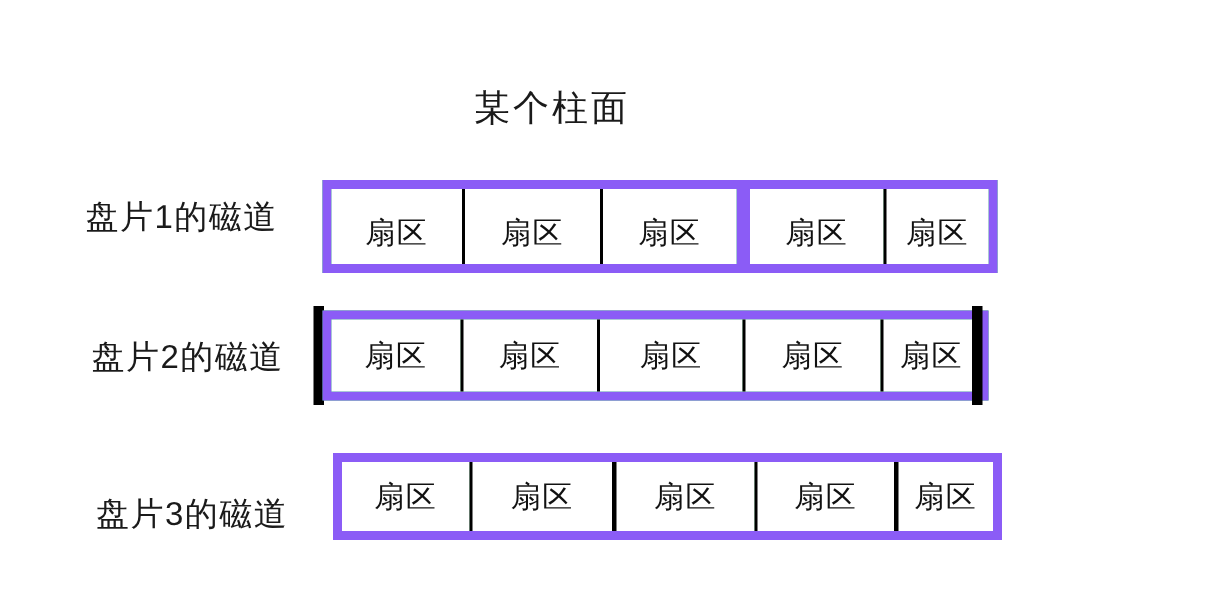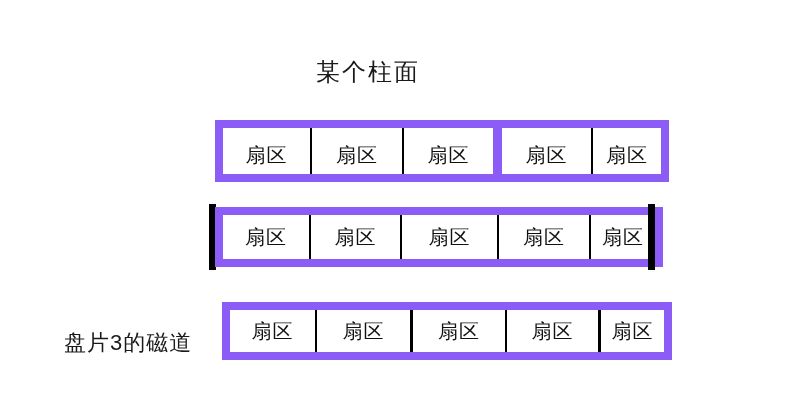--- a/index.html
+++ b/index.html
@@ -31,21 +31,21 @@
     color: #1a1a1a;
     white-space: nowrap;
   }
   .row-label.l1 { left: 57px;  top: 130px; }
   .row-label.l2 { left: 61px;  top: 223px; }
   .row-label.l3 { left: 64px;  top: 328px; }
 
   .sector-group {
     position: absolute;
     display: flex;
-    border: 8px solid #8b5cf6;
+    border: 6px solid #8b5cf6;
     background: #22c55e;
   }
   .cell {
     display: flex;
     align-items: center;
     justify-content: center;
     font-size: 20px;
     letter-spacing: 1px;
     color: #111111;
     height: 100%;
@@ -89,30 +89,32 @@
   .r3 .cell:nth-child(4) { width: 93px; }
   .r3 .cell:nth-child(5) { width: 66px; border-left-width: 3px; }
 </style>
 </head>
 <body>
 
 <div class="canvas">
 
   <div class="title">某个柱面</div>
 
+  <div class="row-label l1">盘片1的磁道</div>
   <div class="sector-group r1a">
     <div class="cell">扇区</div>
     <div class="cell">扇区</div>
     <div class="cell">扇区</div>
   </div>
   <div class="sector-group r1b">
     <div class="cell">扇区</div>
     <div class="cell">扇区</div>
   </div>
 
+  <div class="row-label l2">盘片2的磁道</div>
   <div class="edge-bar left"></div>
   <div class="sector-group r2">
     <div class="cell">扇区</div>
     <div class="cell">扇区</div>
     <div class="cell">扇区</div>
     <div class="cell">扇区</div>
     <div class="cell">扇区</div>
   </div>
   <div class="edge-bar right"></div>
 

